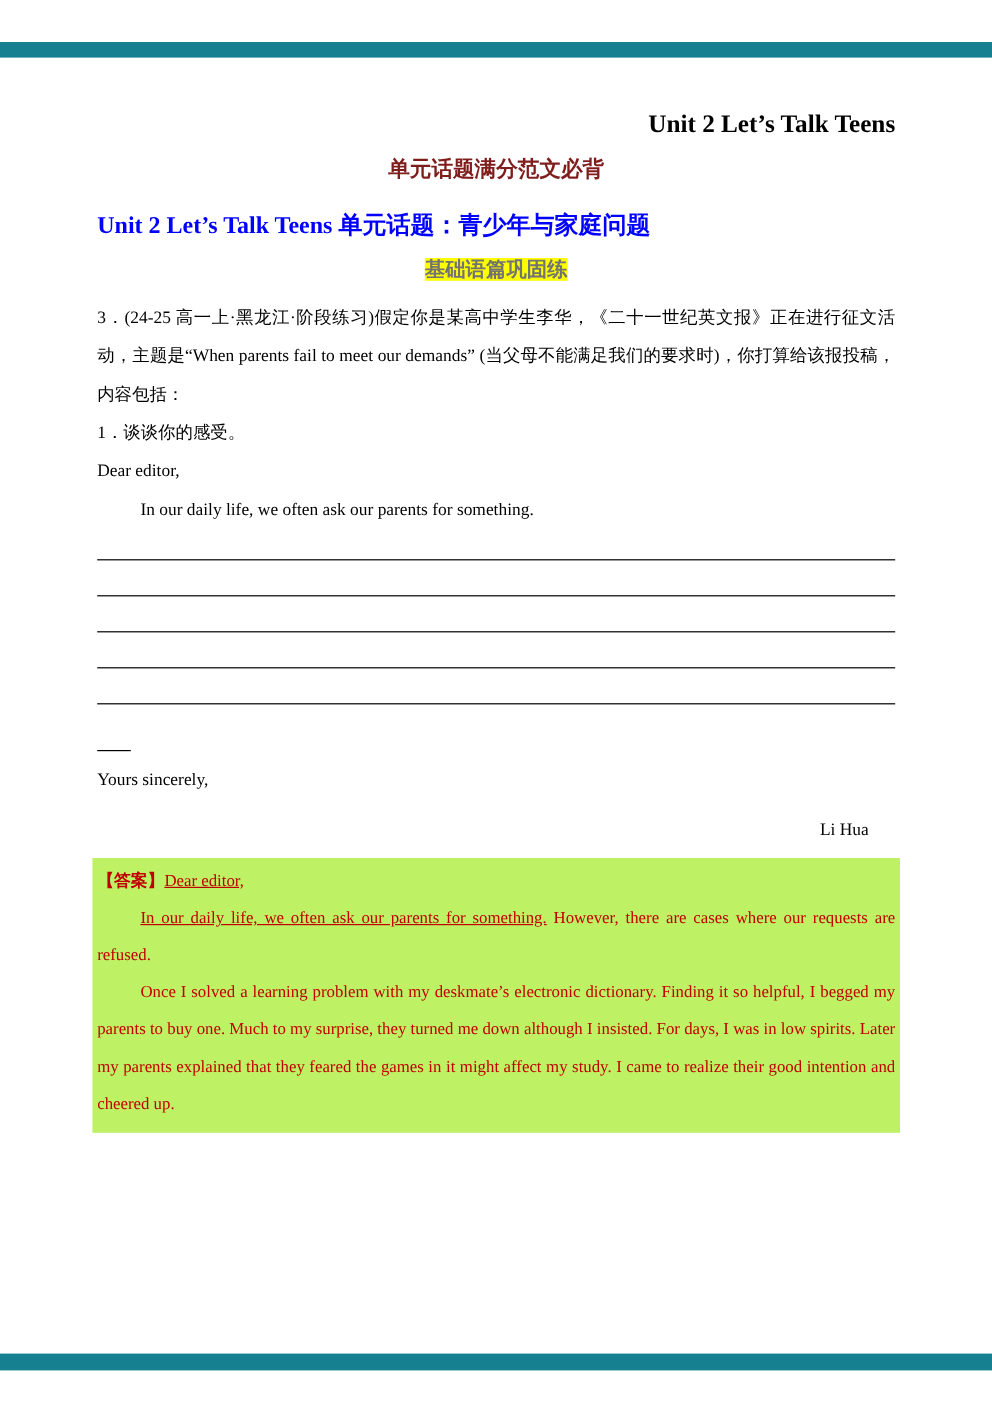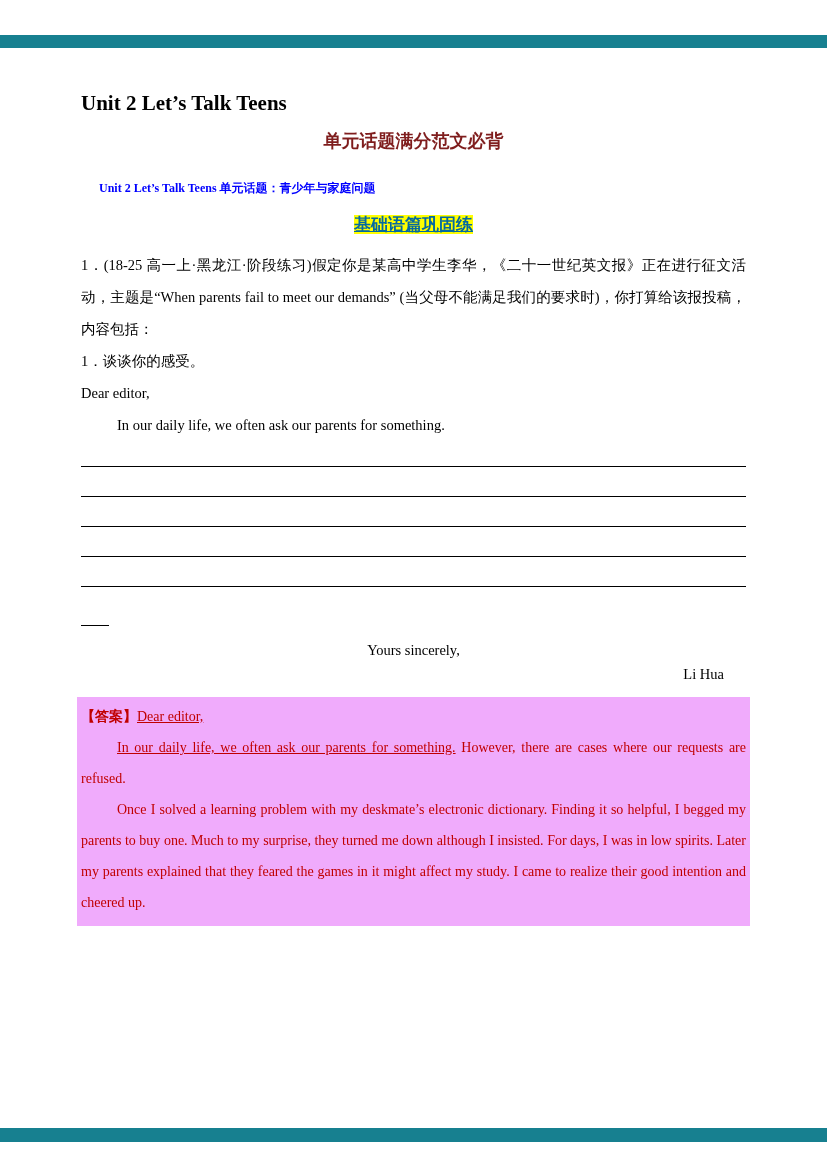--- a/index.html
+++ b/index.html
@@ -11,44 +11,44 @@
     font-family: "Liberation Serif", "DejaVu Serif", serif;
     color: #000;
     overflow: hidden;
   }
   .accent-bar { position: absolute; left: 0; width: 827px; height: 13px; background: #178090; }
   .accent-bar.top { top: 35px; }
   .accent-bar.bottom { top: 1128px; height: 14px; }
 
   .content { position: absolute; top: 48px; left: 81px; width: 665px; }
 
-  .doc-title   { margin: 42px 0 0; font-size: 21px; line-height: 26px; font-weight: bold; text-align: left; }
+  .doc-title   { margin: 42px 0 0; font-size: 21px; line-height: 26px; font-weight: bold; text-align: right; }
   .doc-subtitle{ margin: 14px 0 0; font-size: 18px; line-height: 22px; font-weight: bold; text-align: center; color: #7f1d1d; }
-  .topic-heading { margin: 26px 18px 0; font-size: 12px; line-height: 20px; font-weight: bold; color: #0000FF; }
+  .topic-heading { margin: 26px 0 0; font-size: 20px; line-height: 20px; font-weight: bold; color: #0000FF; }
   .notice-line { margin: 18px 0 0; font-size: 15px; line-height: 20px; font-weight: bold; }
   .hl { background: #FFFF00; }
   .section-heading { margin: 16px 0 0; text-align: center; font-size: 17px; line-height: 22px; font-weight: bold; }
-  .section-heading .hl { color: #0369a1; text-decoration: underline; }
+  .section-heading .hl { color: #737373; }
 
   .body-text { margin: 0; font-size: 14.5px; line-height: 32px; }
   .prompt { margin-top: 13px; text-align: justify; }
   .letter-opening { text-indent: 36px; }
 
   .write-lines { margin-top: 0; }
   .rule { height: 30px; border-bottom: 1px solid #000; }
   .rule.first { height: 26px; }
   .rule-short { height: 39px; width: 28px; border-bottom: 1px solid #000; }
 
-  .closing   { margin: 14px 0 0; font-size: 14.5px; line-height: 20px; text-align: center; }
-  .signature { margin: 4px 0 0; font-size: 14.5px; line-height: 20px; text-align: right; padding-right: 22px; }
+  .closing   { margin: 14px 0 0; font-size: 14.5px; line-height: 20px; text-align: left; }
+  .signature { margin: 22px 0 0; font-size: 14.5px; line-height: 20px; text-align: right; padding-right: 22px; }
 
   .answer-block {
     margin: 13px -4px 0;
     padding: 4px 4px 8px;
-    background: #f0abfc;
+    background: #bef264;
     color: #C00000;
   }
   .ans-text { margin: 0; font-size: 14px; line-height: 31px; text-align: justify; }
   .ans-label { font-weight: bold; }
   .underline { text-decoration: underline; }
   .indent { text-indent: 36px; }
 </style>
 </head>
 <body>
 
@@ -58,21 +58,21 @@
 
   <h1 class="doc-title">Unit 2 Let’s Talk Teens</h1>
 
   <h2 class="doc-subtitle">单元话题满分范文必背</h2>
 
   <p class="topic-heading">Unit 2 Let’s Talk Teens 单元话题：青少年与家庭问题</p>
 
 
   <p class="section-heading"><span class="hl">基础语篇巩固练</span></p>
 
-  <p class="body-text prompt">1．(18-25 高一上·黑龙江·阶段练习)假定你是某高中学生李华，《二十一世纪英文报》正在进行征文活动，主题是“When parents fail to meet our demands” (当父母不能满足我们的要求时)，你打算给该报投稿，内容包括：</p>
+  <p class="body-text prompt">3．(24-25 高一上·黑龙江·阶段练习)假定你是某高中学生李华，《二十一世纪英文报》正在进行征文活动，主题是“When parents fail to meet our demands” (当父母不能满足我们的要求时)，你打算给该报投稿，内容包括：</p>
 
   <p class="body-text">1．谈谈你的感受。</p>
 
   <p class="body-text">Dear editor,</p>
   <p class="body-text letter-opening">In our daily life, we often ask our parents for something.</p>
 
   <div class="write-lines">
     <div class="rule first"></div>
     <div class="rule"></div>
     <div class="rule"></div>

